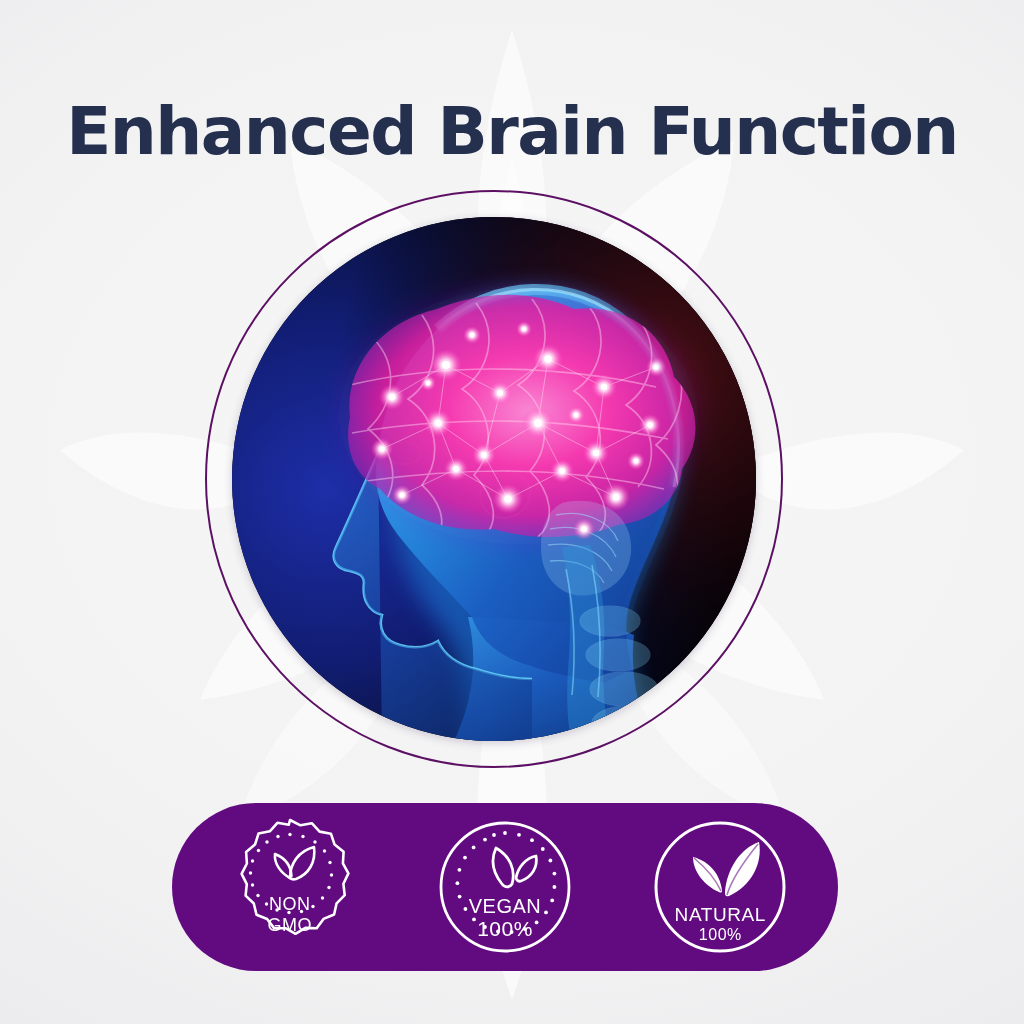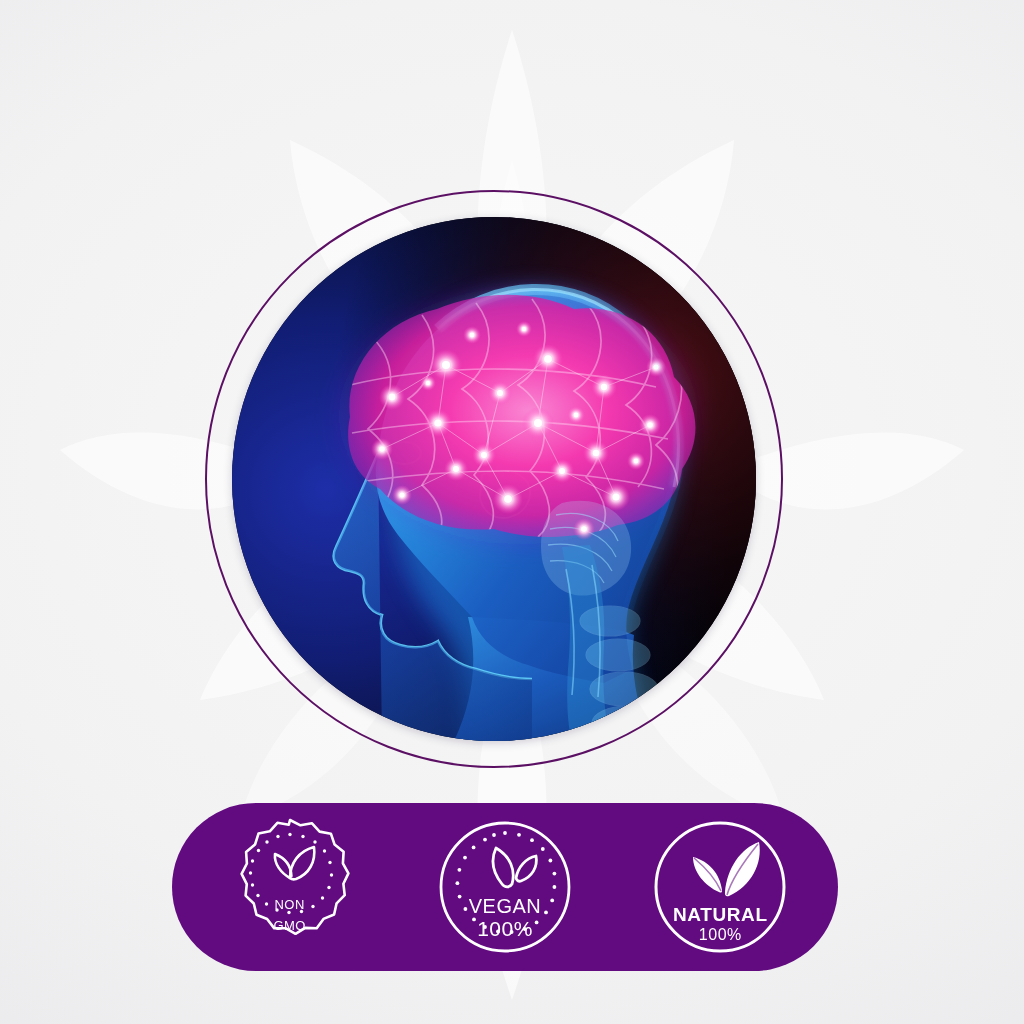--- a/index.html
+++ b/index.html
@@ -68,25 +68,25 @@
     flex:0 0 auto;
   }
   .badge svg{display:block;}
   .badge-label{
     position:absolute;left:0;width:100%;
     text-align:center;color:#ffffff;
     font-family:"Liberation Sans","DejaVu Sans",sans-serif;
     letter-spacing:.5px;
     pointer-events:none;
   }
-  .lbl-nongmo{ top:78px; font-size:13px; line-height:21px; font-weight:normal;}
+  .lbl-nongmo{ top:78px; font-size:18px; line-height:21px; font-weight:normal;}
   .lbl-vegan-1{ top:79px; font-size:20px; line-height:23px;}
   .lbl-vegan-2{ top:101px; font-size:21px; line-height:23px;}
   .lbl-organic{ top:92px; font-size:20px; letter-spacing:.6px;}
-  .lbl-natural-1{ top:88px; font-size:19px; letter-spacing:.6px;font-weight:bold;}
+  .lbl-natural-1{ top:88px; font-size:19px; letter-spacing:.6px;}
   .lbl-natural-2{ top:110px; font-size:16px;}
 </style>
 </head>
 <body>
 
 <div id="poster">
 
   <svg class="watermark" viewBox="0 0 1024 1024" xmlns="http://www.w3.org/2000/svg" aria-hidden="true">
     <g fill="#ffffff" opacity="0.62">
       <path d="M512 30 C 470 160 462 300 512 430 C 562 300 554 160 512 30 Z"></path>
@@ -98,20 +98,21 @@
       <path d="M300 470 C 200 430 120 420 60 450 C 140 520 230 530 300 470 Z"></path>
       <path d="M724 470 C 824 430 904 420 964 450 C 884 520 794 530 724 470 Z"></path>
     </g>
     <g fill="#ffffff" opacity="0.45">
       <path d="M512 160 C 486 250 482 340 512 430 C 542 340 538 250 512 160 Z"></path>
       <path d="M420 620 C 330 660 260 740 240 820 C 340 790 400 700 420 620 Z"></path>
       <path d="M604 620 C 694 660 764 740 784 820 C 684 790 624 700 604 620 Z"></path>
     </g>
   </svg>
 
+  <h1 class="title">Enhanced Brain Function</h1>
 
   <div class="hero-wrap">
     <div class="hero-ring"></div>
 
     <div class="hero-img">
       <svg width="524" height="524" viewBox="0 0 524 524" xmlns="http://www.w3.org/2000/svg">
         <defs>
           <radialGradient id="bgLeft" cx="18%" cy="52%" r="78%">
             <stop offset="0%" stop-color="#1d2ea8"></stop>
             <stop offset="42%" stop-color="#111d72"></stop>

